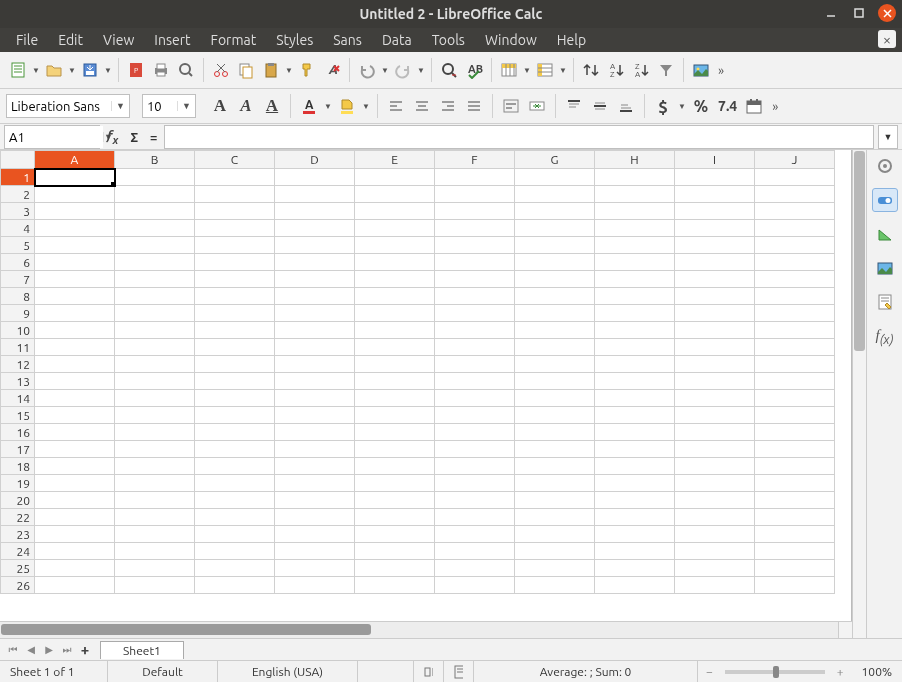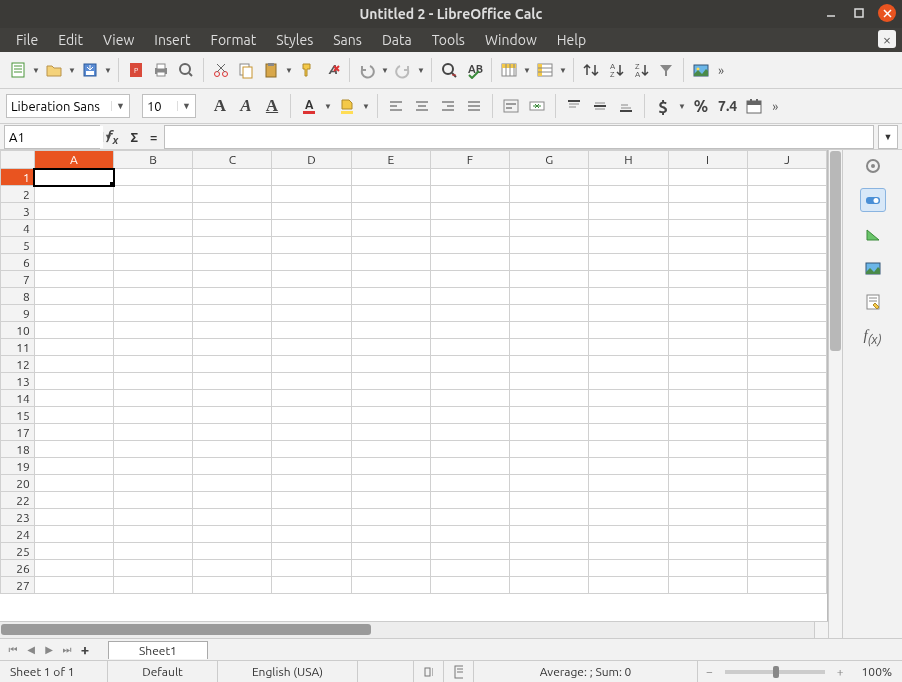--- a/index.html
+++ b/index.html
@@ -40,27 +40,27 @@
 .col-head.sel{background:#e95420;color:#fff;}
 .row-head.sel{background:#e95420;color:#fff;}
 td.cell{width:80px;height:17px;}
 td.cell.active{outline:2px solid #000;outline-offset:-1px;position:relative;}
 td.cell.active::after{content:"";position:absolute;right:-2px;bottom:-2px;width:5px;height:5px;background:#000;}
 .vscroll{width:14px;background:#f3f3f3;border-left:1px solid #ccc;position:relative;}
 .vscroll .thumb{position:absolute;left:1px;top:1px;width:11px;height:200px;background:#b8b8b8;border-radius:3px;}
 .hscroll-row{height:17px;display:flex;background:#f3f3f3;border-top:1px solid #ccc;}
 .hscroll{flex:1;position:relative;background:#ededed;}
 .hscroll .thumb{position:absolute;top:2px;left:1px;height:11px;width:370px;background:#9a9a9a;border-radius:3px;}
-.sidebar{width:60px;background:#f2f2f2;border-left:1px solid #ccc;display:flex;flex-direction:column;align-items:center;padding-top:4px;gap:10px;}
+.sidebar{width:36px;background:#f2f2f2;border-left:1px solid #ccc;display:flex;flex-direction:column;align-items:center;padding-top:4px;gap:10px;}
 .side-btn{width:26px;height:24px;display:flex;align-items:center;justify-content:center;border:1px solid transparent;border-radius:3px;}
 .side-btn.active{background:#d8e8f8;border-color:#8ab4e0;}
 .tabbar{height:22px;background:#f2f2f2;border-top:1px solid #ccc;display:flex;align-items:center;padding:0 4px;gap:0;}
 .tab-nav{width:18px;height:16px;display:flex;align-items:center;justify-content:center;font-size:10px;color:#888;}
 .tab-add{width:18px;font-size:15px;font-weight:bold;color:#444;text-align:center;}
-.sheet-tab{padding:2px 30px;background:#fff;border:1px solid #aaa;border-bottom:none;border-radius:0;font-size:12px;margin-left:14px;}
+.sheet-tab{padding:2px 22px;background:#fff;border:1px solid #aaa;border-bottom:none;border-radius:0;font-size:12px;margin-left:6px;}
 .statusbar{height:22px;background:#f2f2f2;border-top:1px solid #ccc;display:flex;align-items:center;font-size:12px;color:#333;}
 .statusbar .cell{padding:0 10px;border-right:1px solid #ccc;height:100%;display:flex;align-items:center;}
 .statusbar .stretch{flex:1;}
 .zoom-slider{width:100px;height:4px;background:#ccc;position:relative;margin:0 8px;}
 .zoom-slider .knob{position:absolute;left:48px;top:-4px;width:6px;height:12px;background:#888;border-radius:2px;}
 .txt-bold{font-weight:bold;font-family:serif;font-size:17px;}
 .txt-italic{font-style:italic;font-weight:bold;font-family:serif;font-size:17px;}
 .txt-u{text-decoration:underline;font-weight:bold;font-family:serif;font-size:17px;}
 .overflow-arrow{font-size:13px;color:#555;padding:0 4px;}
 </style>
@@ -599,20 +599,33 @@
               <td class="cell"></td>
               <td class="cell"></td>
               <td class="cell"></td>
               <td class="cell"></td>
               <td class="cell"></td>
               <td class="cell"></td>
               <td class="cell"></td>
               <td class="cell"></td>
             </tr>
             <tr>
+              <th class="row-head">16</th>
+              <td class="cell"></td>
+              <td class="cell"></td>
+              <td class="cell"></td>
+              <td class="cell"></td>
+              <td class="cell"></td>
+              <td class="cell"></td>
+              <td class="cell"></td>
+              <td class="cell"></td>
+              <td class="cell"></td>
+              <td class="cell"></td>
+            </tr>
+            <tr>
               <th class="row-head">17</th>
               <td class="cell"></td>
               <td class="cell"></td>
               <td class="cell"></td>
               <td class="cell"></td>
               <td class="cell"></td>
               <td class="cell"></td>
               <td class="cell"></td>
               <td class="cell"></td>
               <td class="cell"></td>
@@ -704,33 +717,20 @@
               <td class="cell"></td>
               <td class="cell"></td>
               <td class="cell"></td>
               <td class="cell"></td>
               <td class="cell"></td>
               <td class="cell"></td>
               <td class="cell"></td>
             </tr>
             <tr>
               <th class="row-head">26</th>
-              <td class="cell"></td>
-              <td class="cell"></td>
-              <td class="cell"></td>
-              <td class="cell"></td>
-              <td class="cell"></td>
-              <td class="cell"></td>
-              <td class="cell"></td>
-              <td class="cell"></td>
-              <td class="cell"></td>
-              <td class="cell"></td>
-            </tr>
-            <tr>
-              <th class="row-head">27</th>
               <td class="cell"></td>
               <td class="cell"></td>
               <td class="cell"></td>
               <td class="cell"></td>
               <td class="cell"></td>
               <td class="cell"></td>
               <td class="cell"></td>
               <td class="cell"></td>
               <td class="cell"></td>
               <td class="cell"></td>

